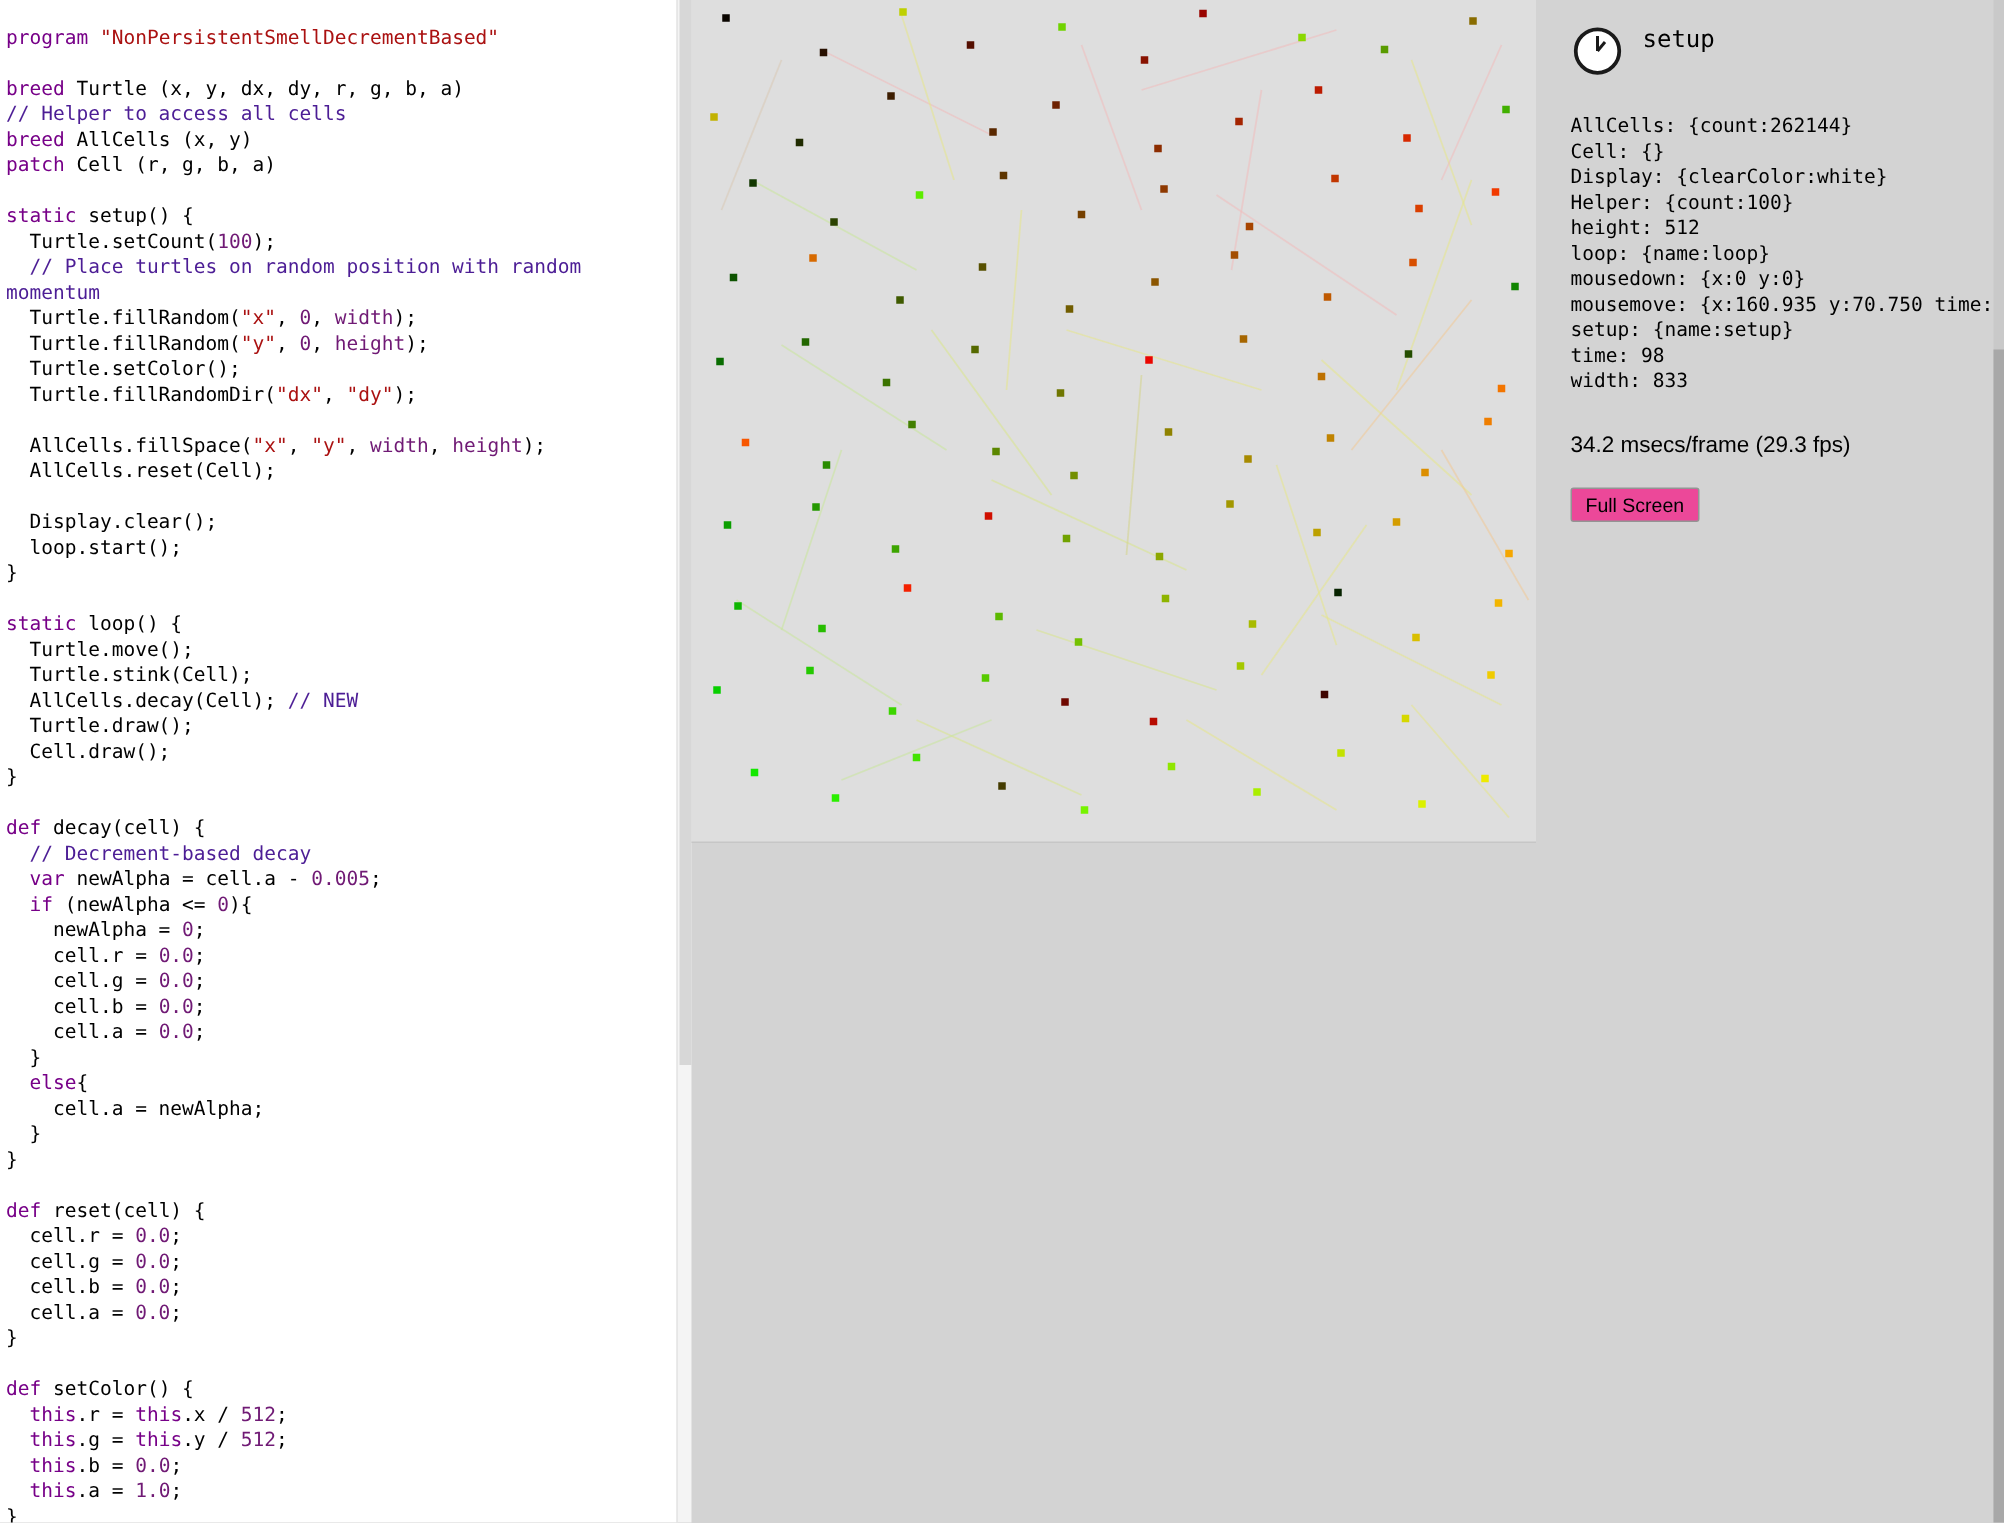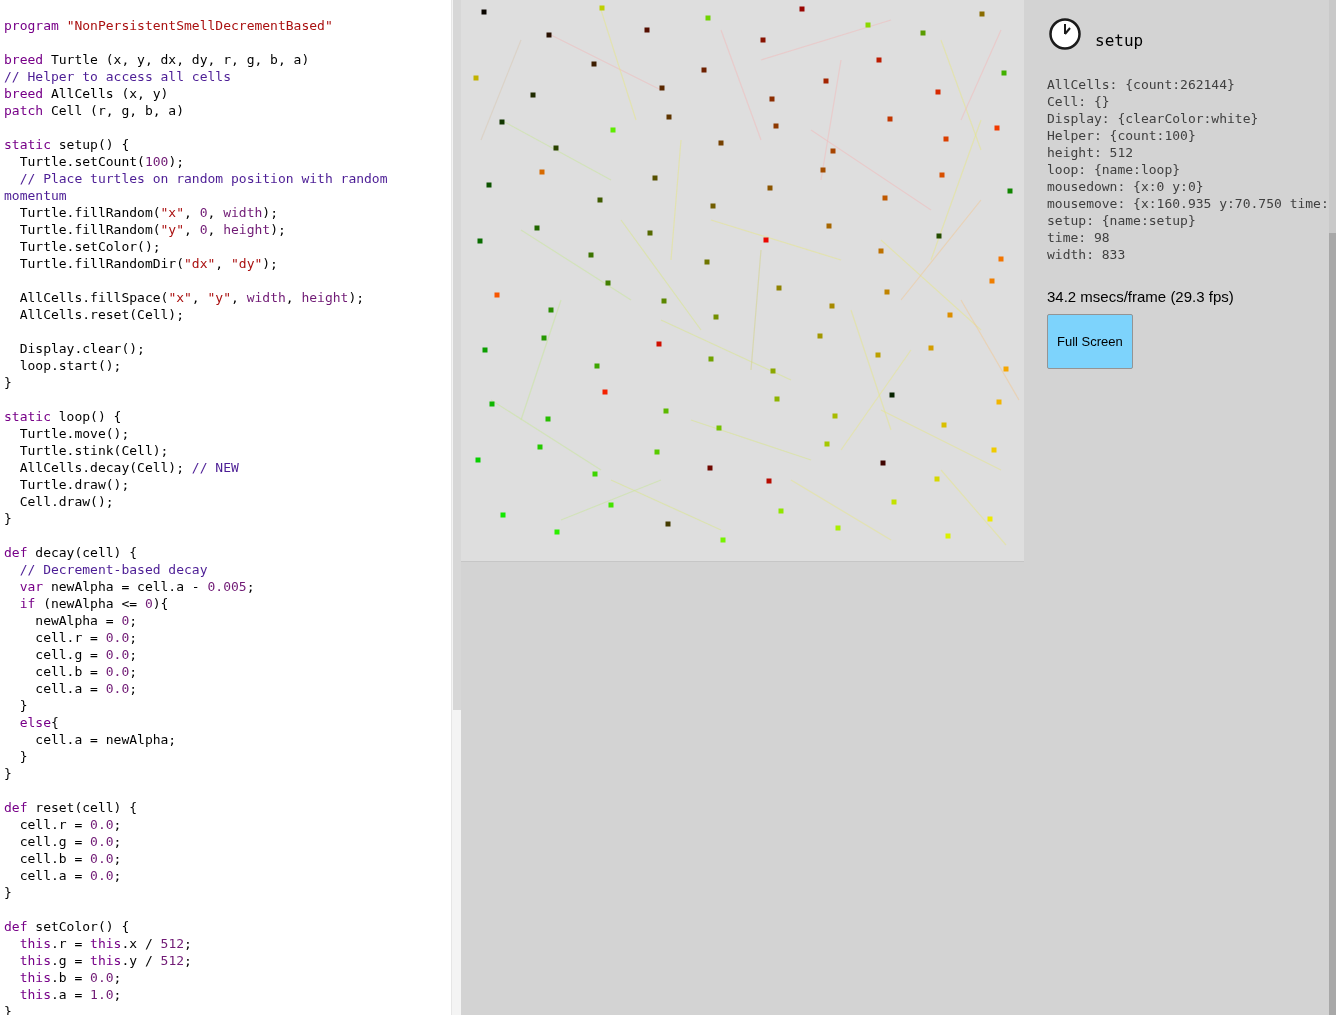--- a/index.html
+++ b/index.html
@@ -34,39 +34,39 @@
   .sim-area{
     position:absolute;left:461px;top:0;width:563px;height:561px;
     background:#dedede;border-bottom:1px solid #c6c6c6;box-sizing:content-box;
   }
   .sim-area svg{position:absolute;left:0;top:0;}
   
   .control-panel{
     position:absolute;left:1024px;top:0;width:312px;height:1015px;
     box-sizing:border-box;padding:16px 6px 0 23px;overflow:hidden;
   }
-  .control-row{display:flex;align-items:flex-end;margin-bottom:14px;}
+  .control-row{display:flex;align-items:flex-start;margin-bottom:14px;}
   .ctl-btn{cursor:pointer;flex:0 0 auto;}
   .ctl-label{
     margin-left:12px;font:16px/20px "DejaVu Sans Mono", monospace;color:#000;
     padding-bottom:1px;
   }
   .debug-list{margin-top:24px;}
   .dbg-line{
-    font:13px/17px "DejaVu Sans Mono", monospace;color:#404040;
+    font:13px/17px "DejaVu Sans Mono", monospace;color:#000000;
     white-space:pre;overflow:hidden;
   }
   .frame-stats{
     margin-top:25px;font:15px "Liberation Sans", sans-serif;color:#000;
   }
   .fullscreen-btn{
-    margin-top:9px;
+    margin-top:20px;
     font:13px "Liberation Sans", sans-serif;color:#000;
-    background:#7dd3fc;border:1px solid #949494;border-radius:2px;
-    padding:19px 9px;cursor:pointer;
+    background:#ec4899;border:1px solid #949494;border-radius:2px;
+    padding:3px 9px;cursor:pointer;
   }
   
   .win-scrollbar{
     position:absolute;right:0;top:0;width:7px;height:1015px;background:#c9c9c9;
   }
   .win-scrollbar .thumb{
     position:absolute;left:0;top:233px;width:7px;height:782px;background:#a8a8a8;
   }
 </style>
 </head>

